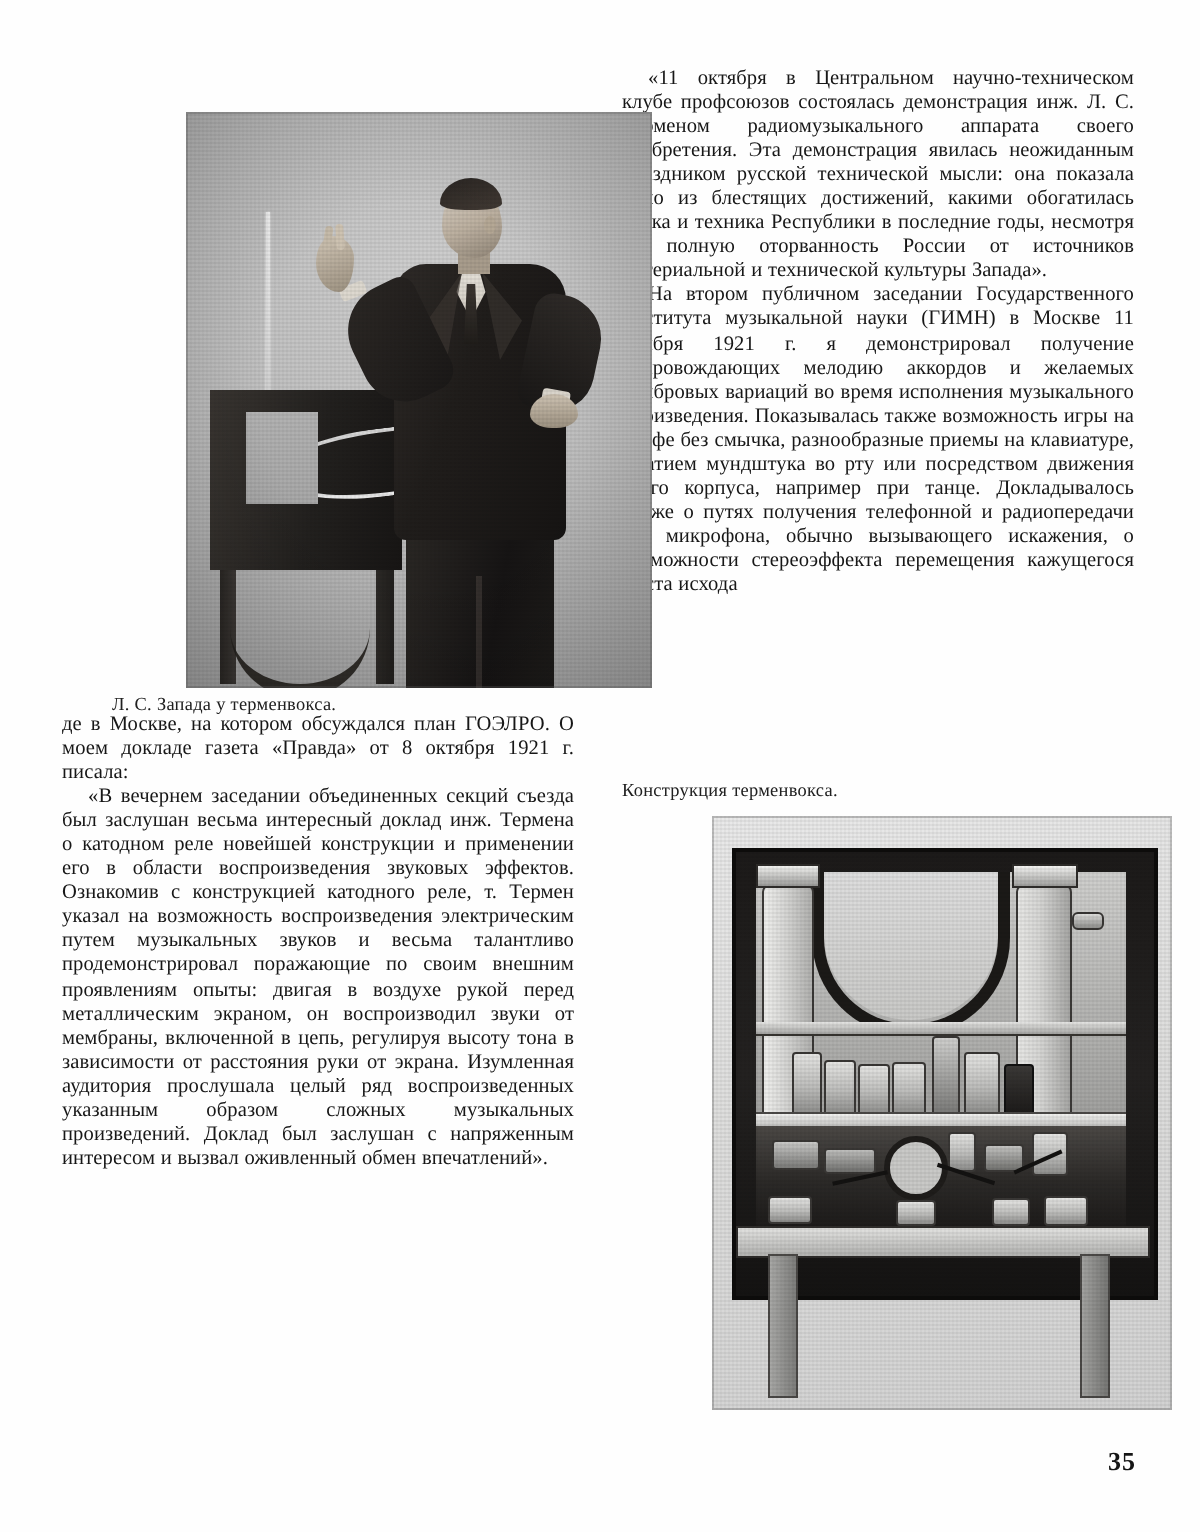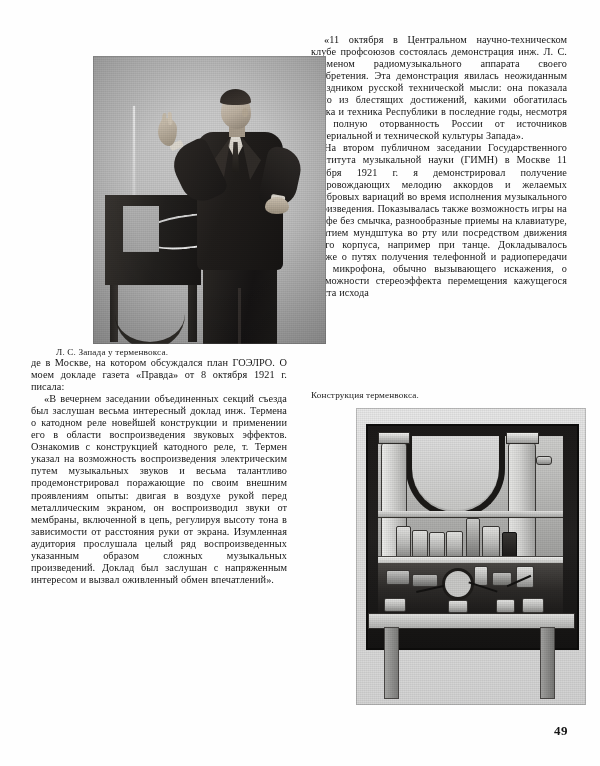--- a/index.html
+++ b/index.html
@@ -576,15 +576,15 @@
     <div class="comp" style="left:166px; top:190px; width:20px; height:13px;"></div>
 
     <div class="ph2-base"></div>
     <div class="ph2-leg-l"></div>
     <div class="ph2-leg-r"></div>
 
     <div class="grain"></div>
     <div class="photo2-border"></div>
   </figure>
 
-  <div class="page-number">49</div>
+  <div class="page-number">35</div>
 
 </div>
 
 </body></html>

